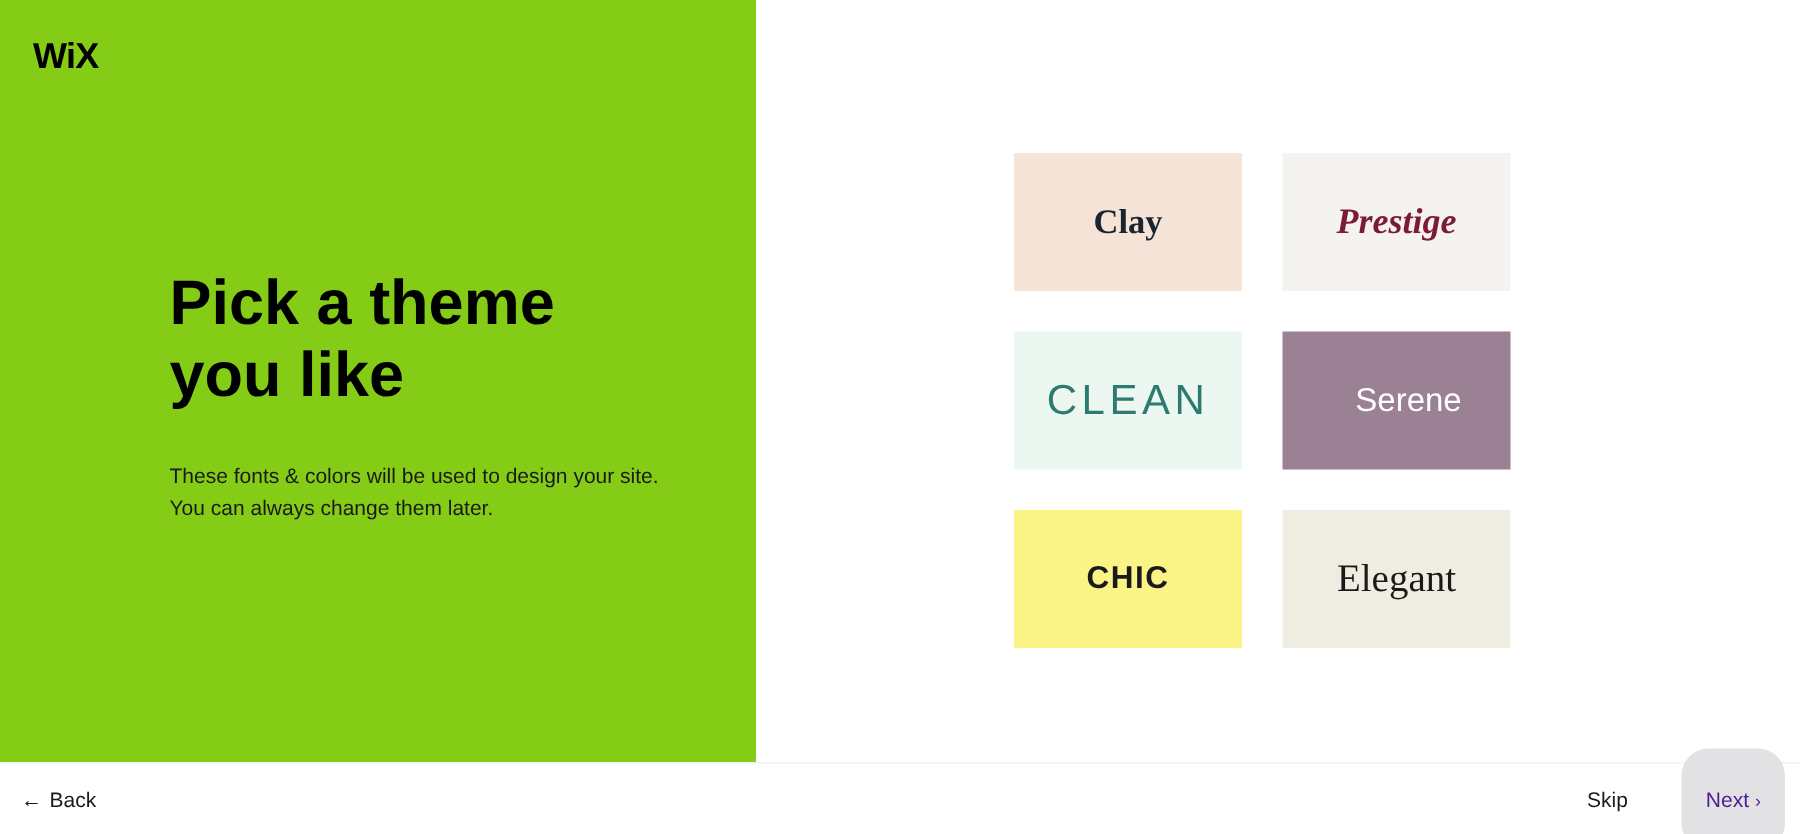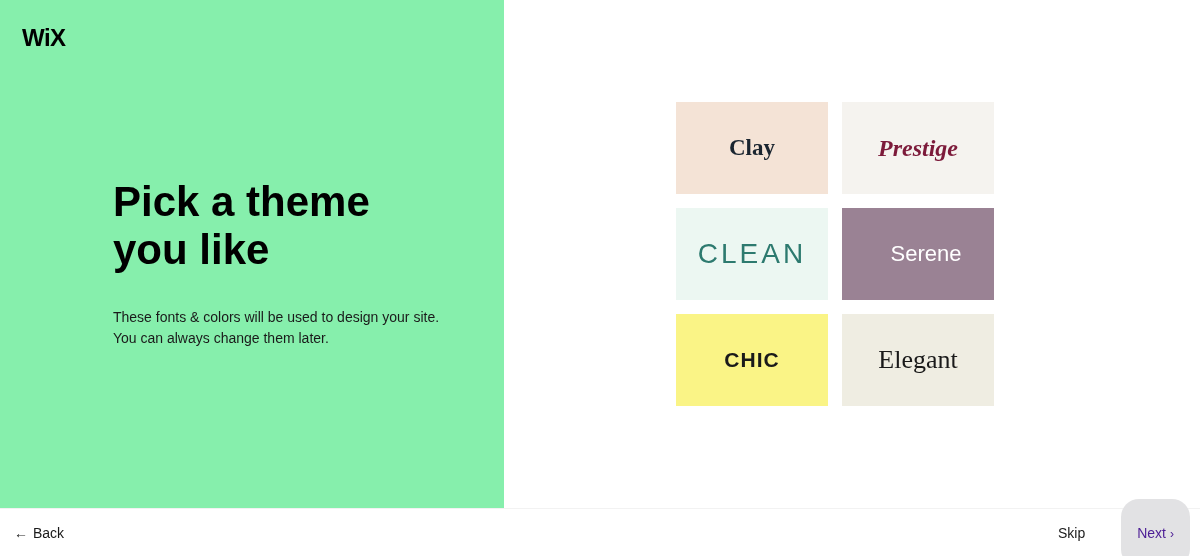--- a/index.html
+++ b/index.html
@@ -11,21 +11,21 @@
       position: relative;
       background: #ffffff;
     }
     .main-area {
       display: flex;
       height: 508px;
     }
     .left-panel {
       width: 504px;
       height: 508px;
-      background: #86efac;
+      background: #84cc16;
       position: relative;
     }
     .logo {
       position: absolute;
       top: 24px;
       left: 22px;
       font-weight: 900;
       font-size: 24px;
       letter-spacing: -0.5px;
       color: #000;
@@ -55,21 +55,21 @@
       background: #ffffff;
       position: relative;
     }
     .themes-grid {
       position: absolute;
       top: 102px;
       left: 172px;
       display: grid;
       grid-template-columns: 152px 152px;
       grid-template-rows: 92px 92px 92px;
-      gap: 14px;
+      gap: 27px;
     }
     .theme-card {
       display: flex;
       align-items: center;
       justify-content: center;
       cursor: pointer;
       font-size: 22px;
     }
     .theme-clay {
       background: #f4e3d6;

